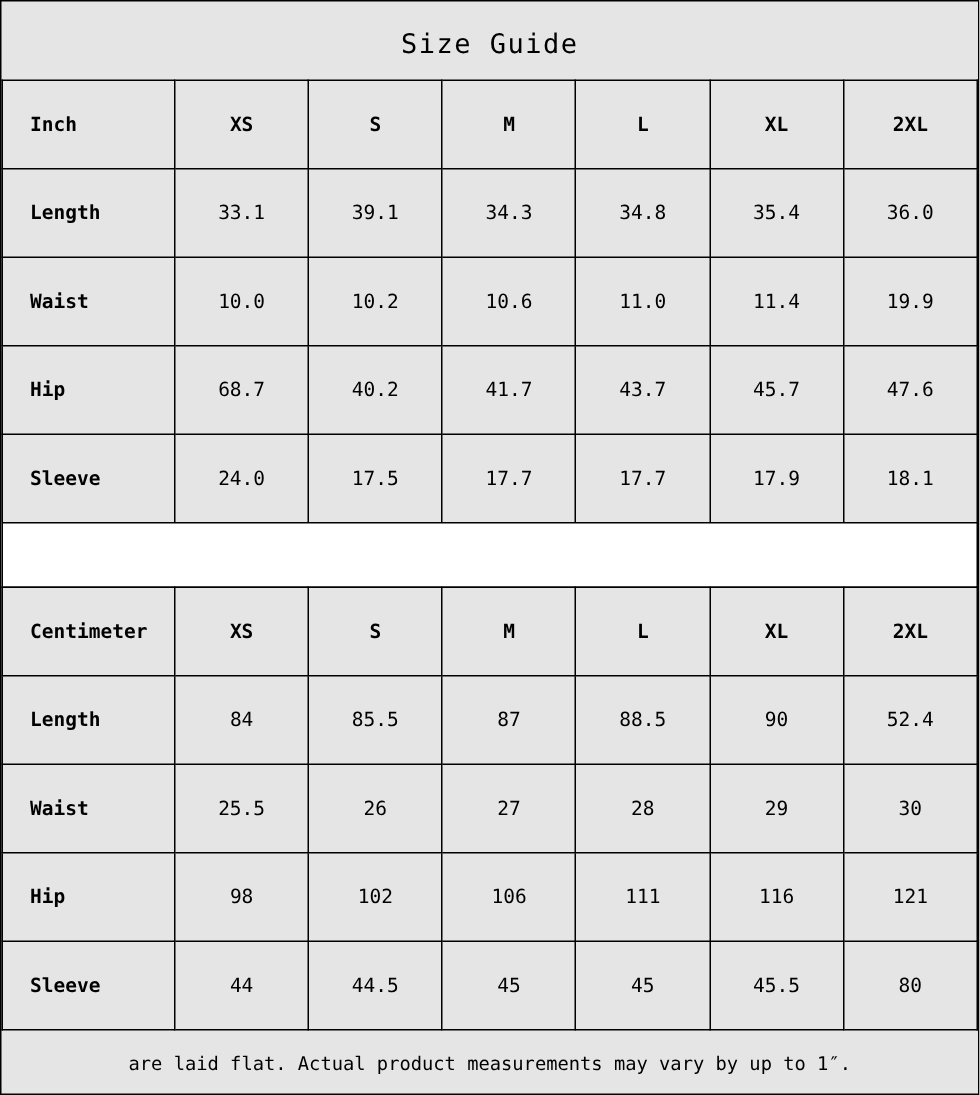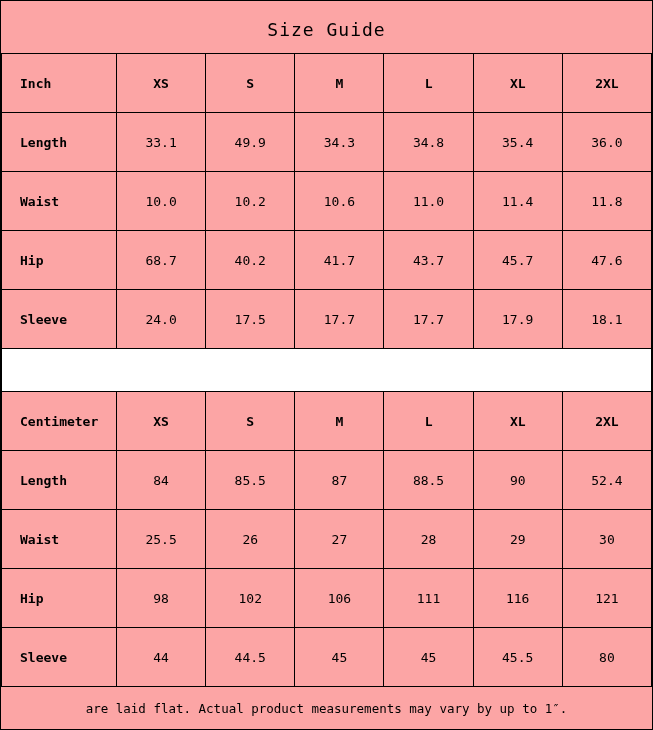--- a/index.html
+++ b/index.html
@@ -13,21 +13,21 @@
     font-family: "DejaVu Sans Mono", monospace;
     color: #000000;
     overflow: hidden;
   }
   .page {
     position: relative;
     width: 653px;
     height: 730px;
     box-sizing: border-box;
     border: 1px solid #000000;
-    background: #fca5a5;
+    background: #e5e5e5;
   }
   .title {
     text-align: center;
     font-size: 18px;
     letter-spacing: 1px;
     padding-top: 18px;
     padding-bottom: 14px;
     font-family: "DejaVu Sans Mono", monospace;
     font-weight: 400;
   }
@@ -91,34 +91,34 @@
           <td class="colhead">XS</td>
           <td class="colhead">S</td>
           <td class="colhead">M</td>
           <td class="colhead">L</td>
           <td class="colhead">XL</td>
           <td class="colhead">2XL</td>
         </tr>
         <tr>
           <td class="rowhead c0">Length</td>
           <td>33.1</td>
-          <td>49.9</td>
+          <td>39.1</td>
           <td>34.3</td>
           <td>34.8</td>
           <td>35.4</td>
           <td>36.0</td>
         </tr>
         <tr>
           <td class="rowhead c0">Waist</td>
           <td>10.0</td>
           <td>10.2</td>
           <td>10.6</td>
           <td>11.0</td>
           <td>11.4</td>
-          <td>11.8</td>
+          <td>19.9</td>
         </tr>
         <tr>
           <td class="rowhead c0">Hip</td>
           <td>68.7</td>
           <td>40.2</td>
           <td>41.7</td>
           <td>43.7</td>
           <td>45.7</td>
           <td>47.6</td>
         </tr>

